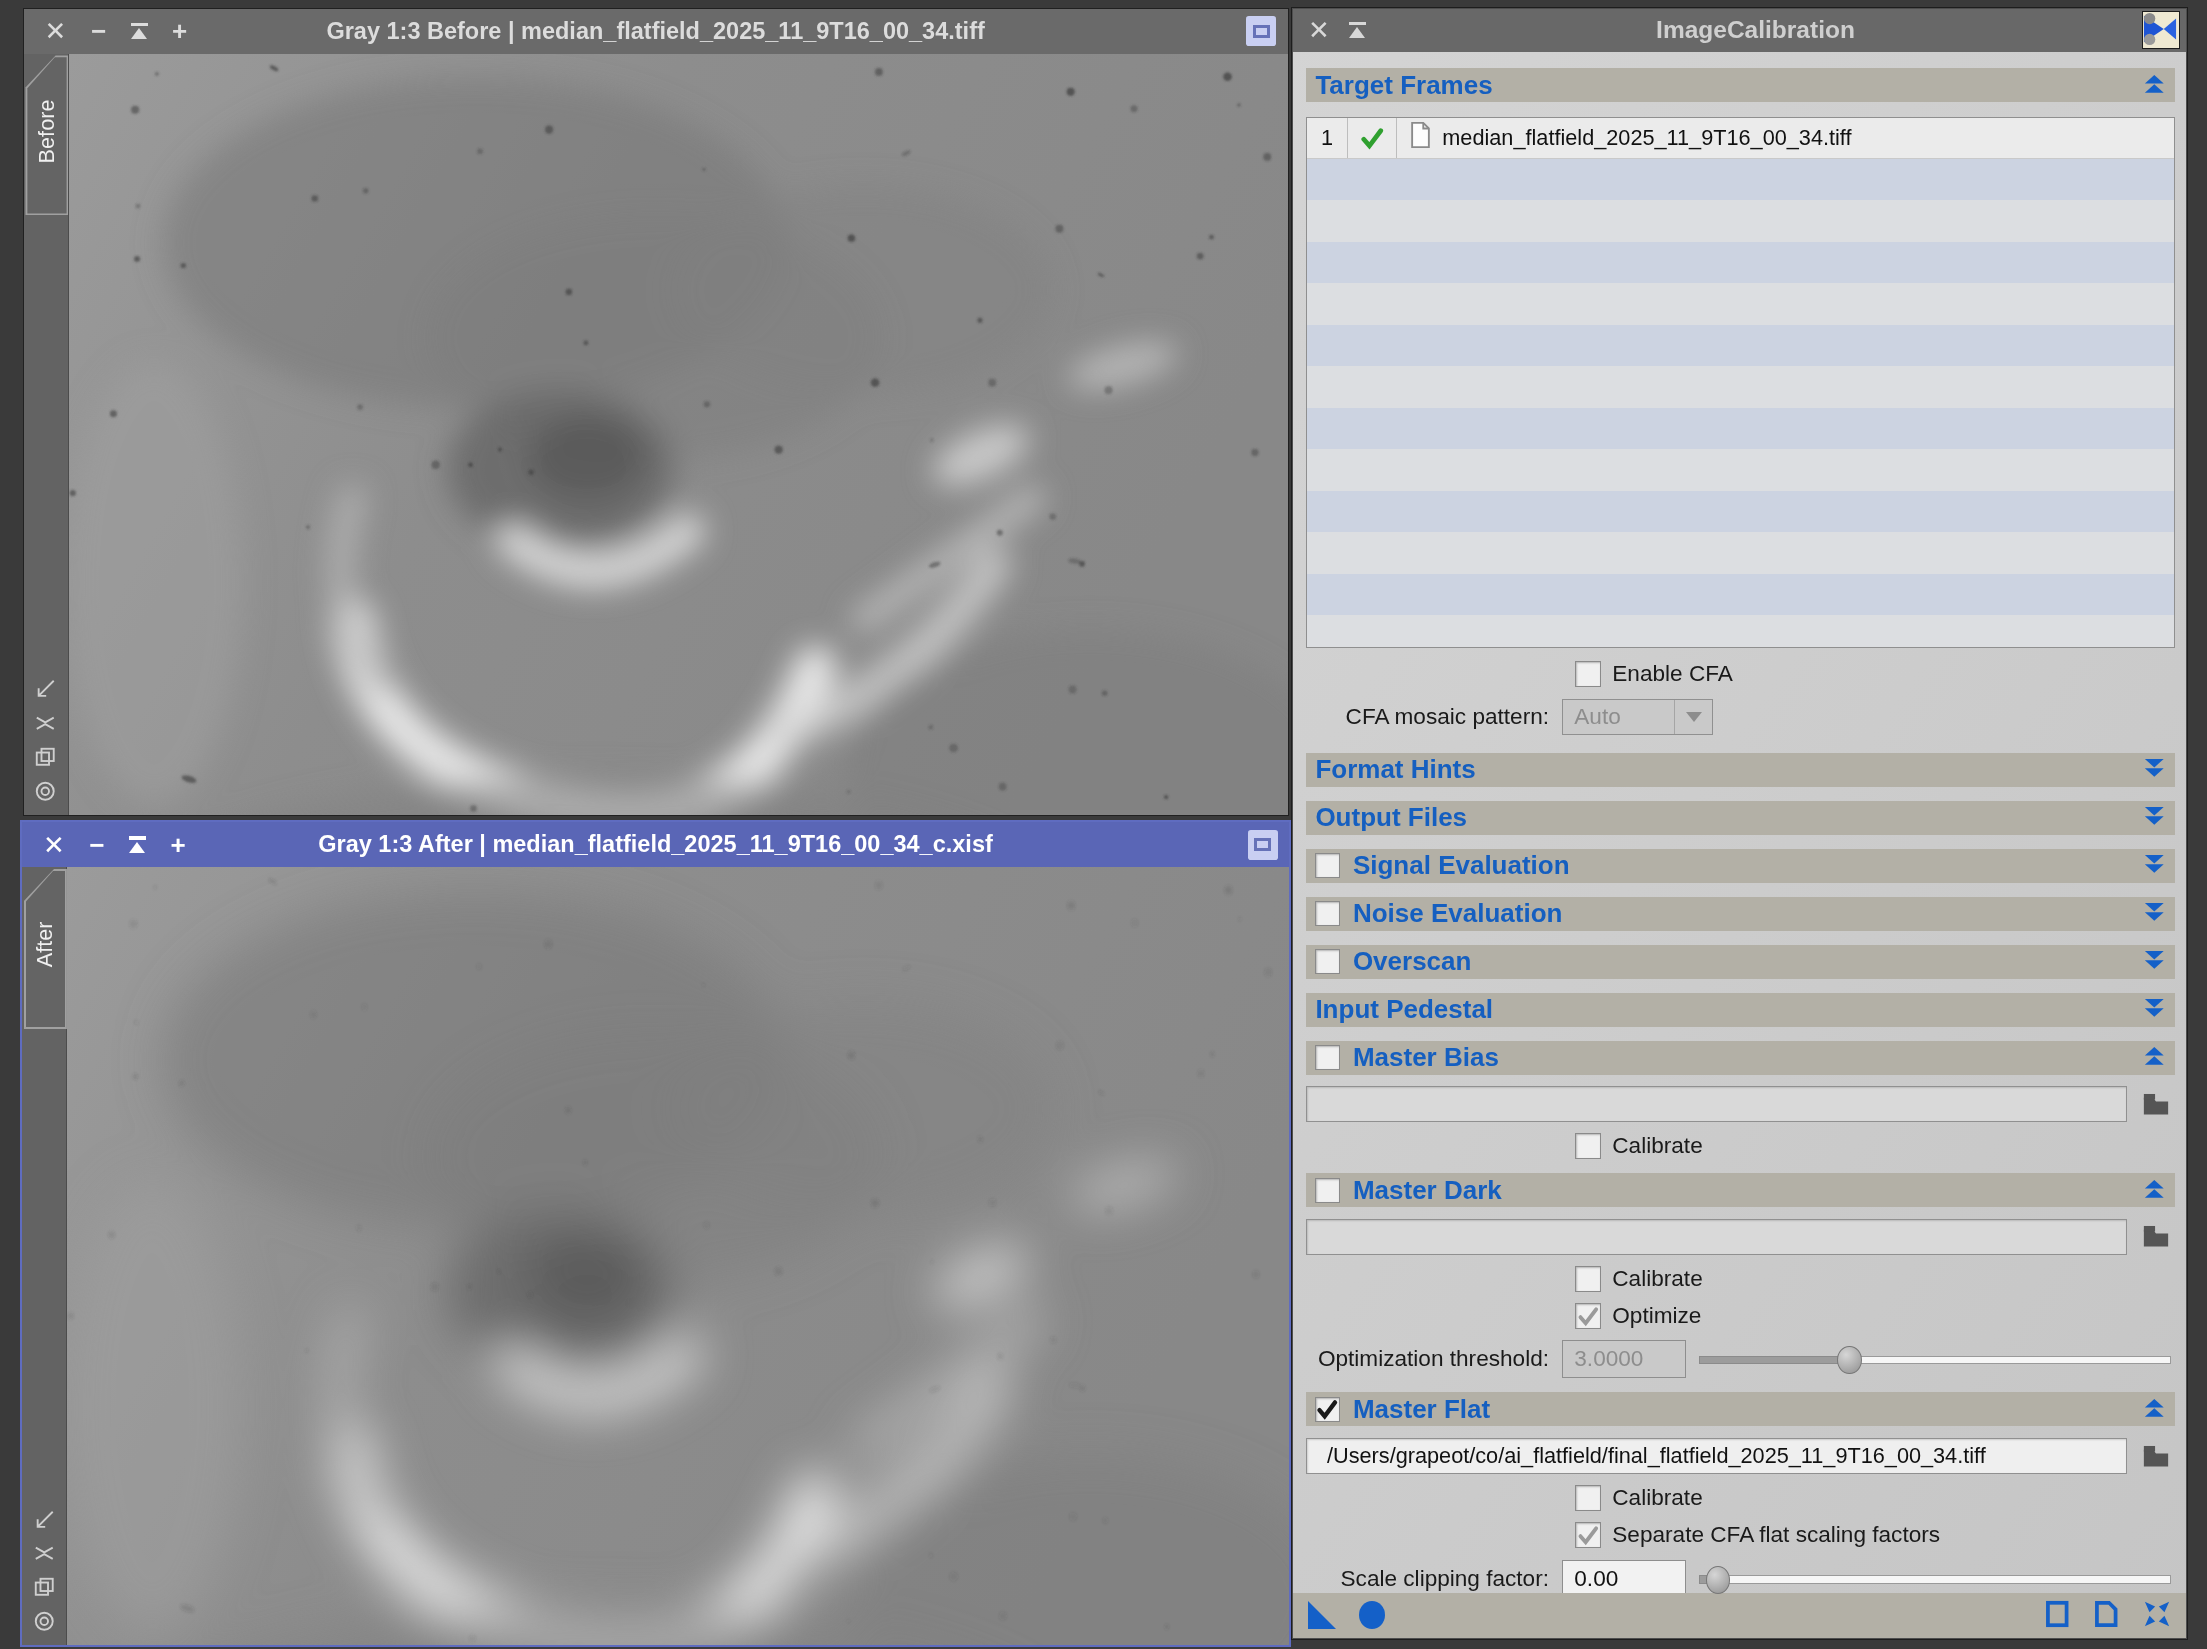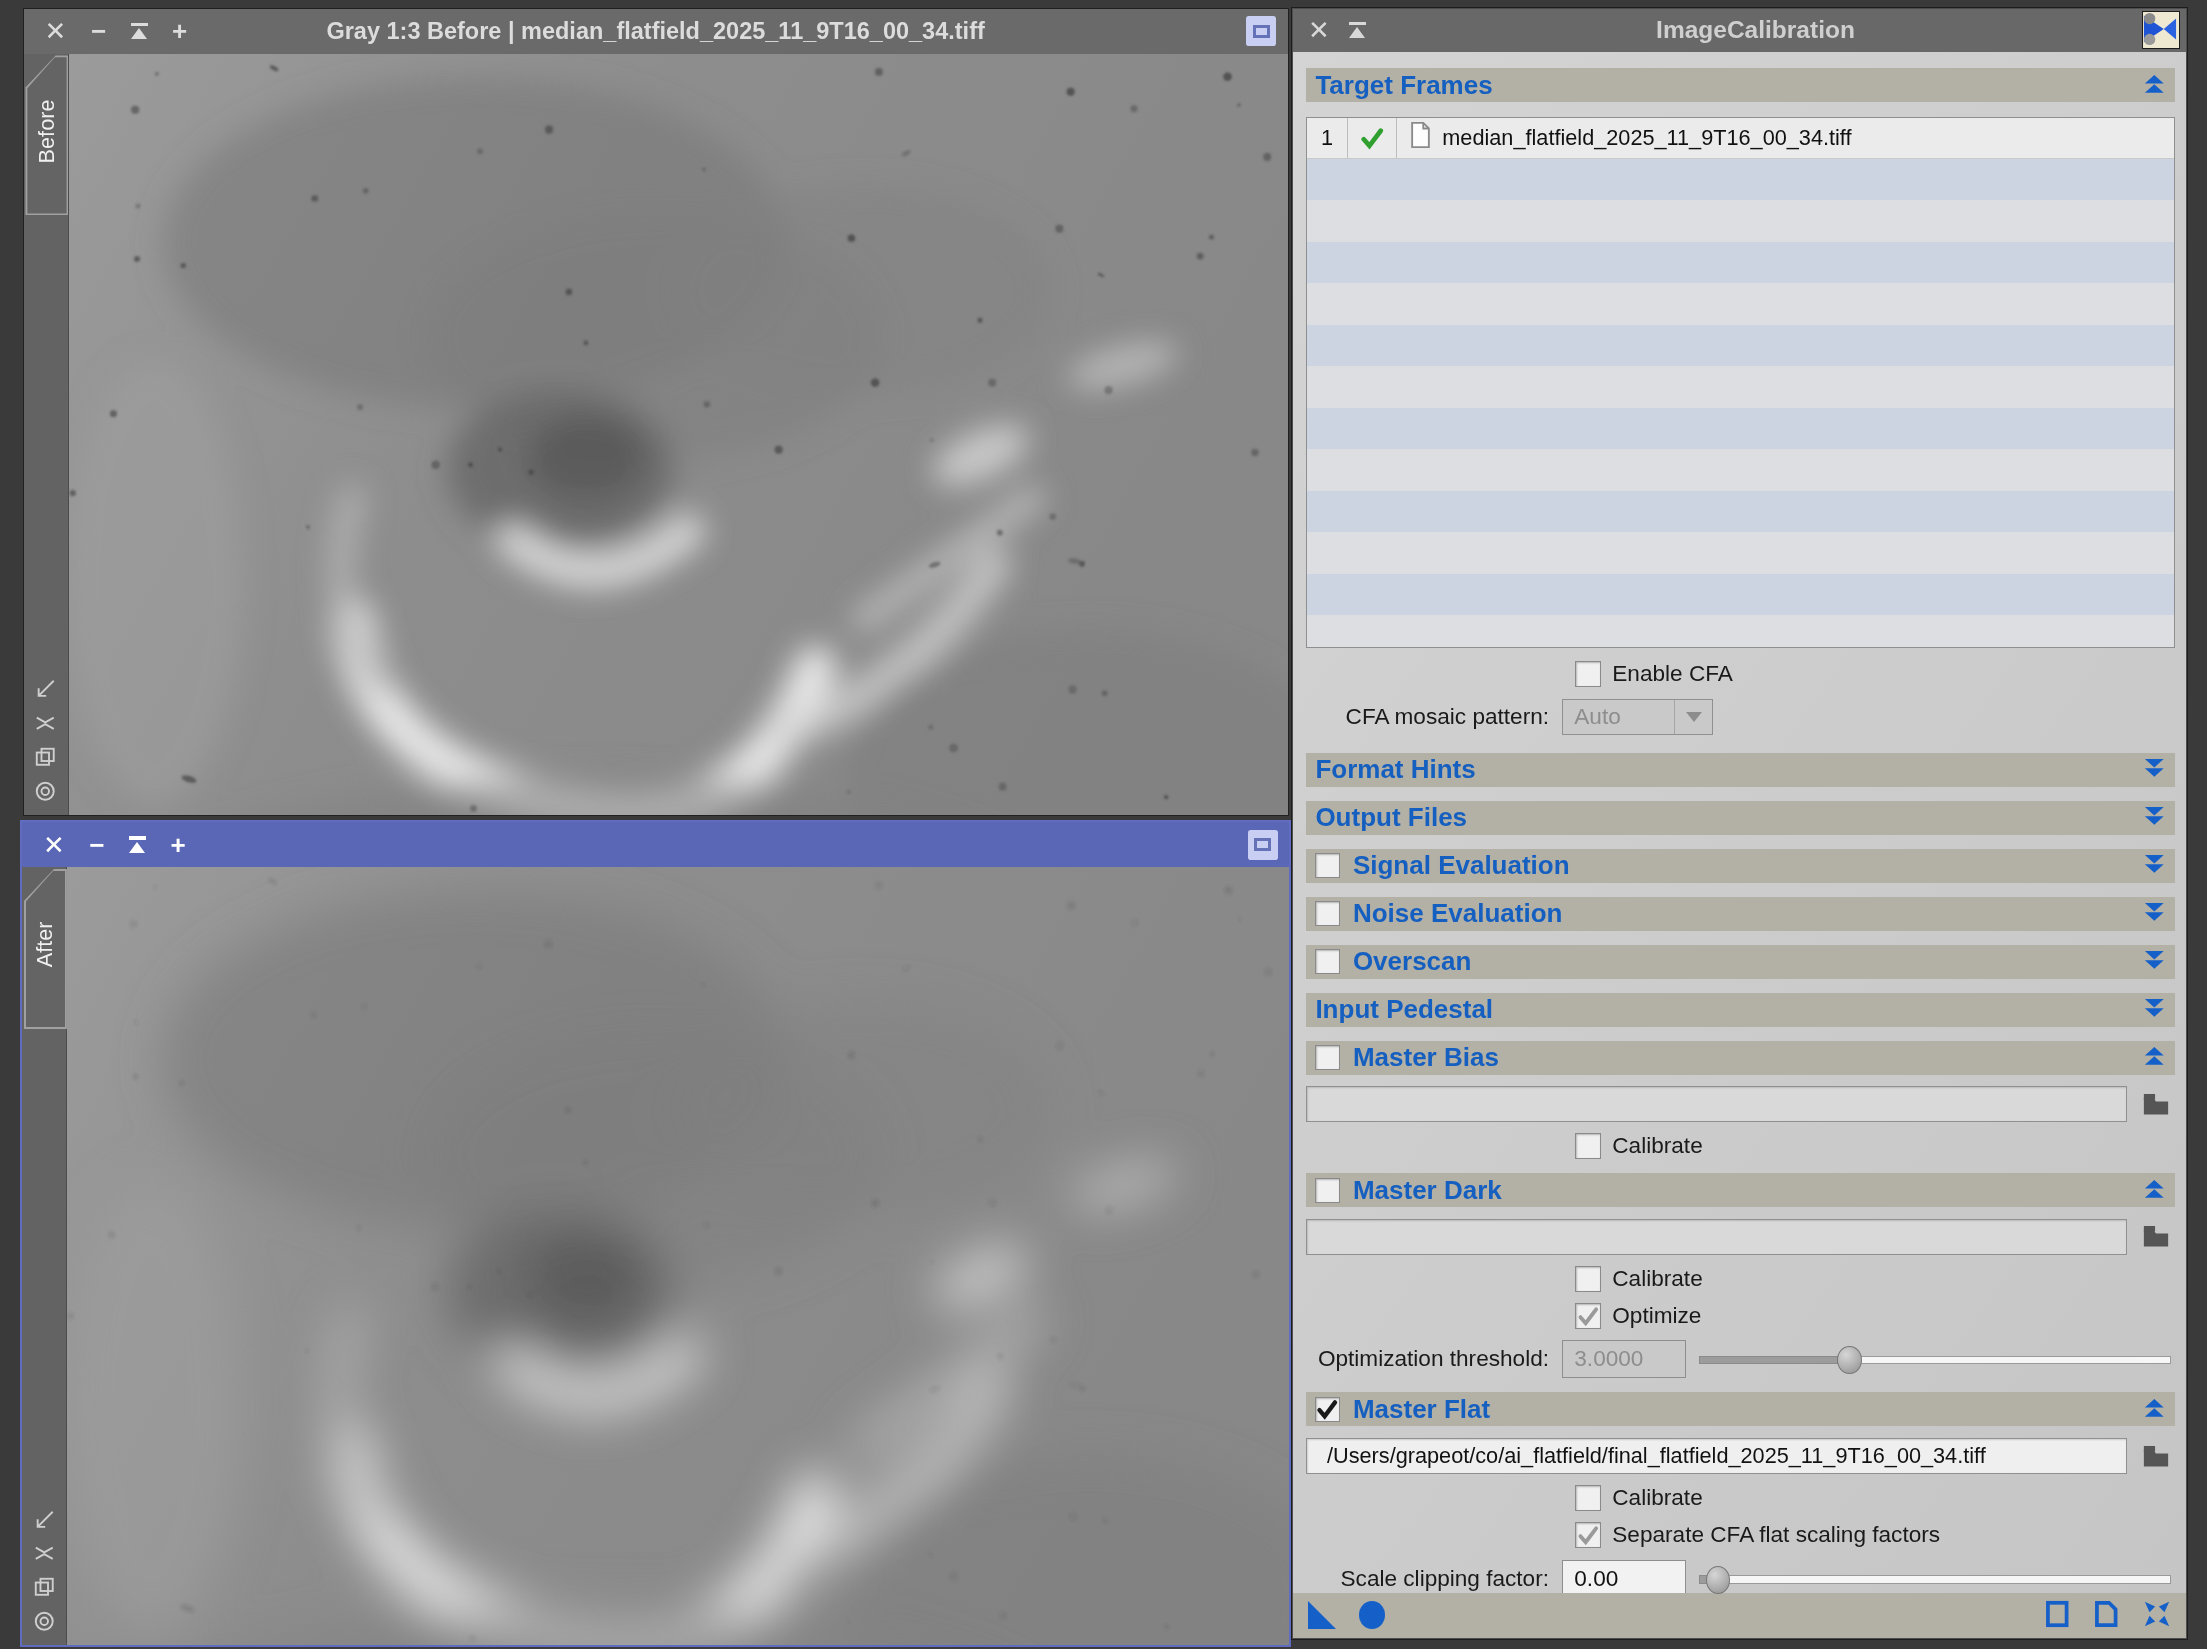--- a/index.html
+++ b/index.html
@@ -239,20 +239,21 @@
     <div class="titlebar">
       <div class="tb-left">
         <span class="tb-glyph">✕</span>
         <span class="tb-glyph">−</span>
         <span class="icon-fit">
             <span class="bar"></span>
             <span class="tri"></span>
           </span>
         <span class="tb-glyph">+</span>
       </div>
+      <span class="tb-title">Gray 1:3 After | median_flatfield_2025_11_9T16_00_34_c.xisf</span>
       <span class="tb-max">
           <span class="tb-max-inner"></span>
         </span>
     </div>
     <div class="win-body">
       <div class="strip">
         <div class="tab">
           <div class="tab-outer"></div>
           <div class="tab-inner">
               <span class="tab-label">After</span>

